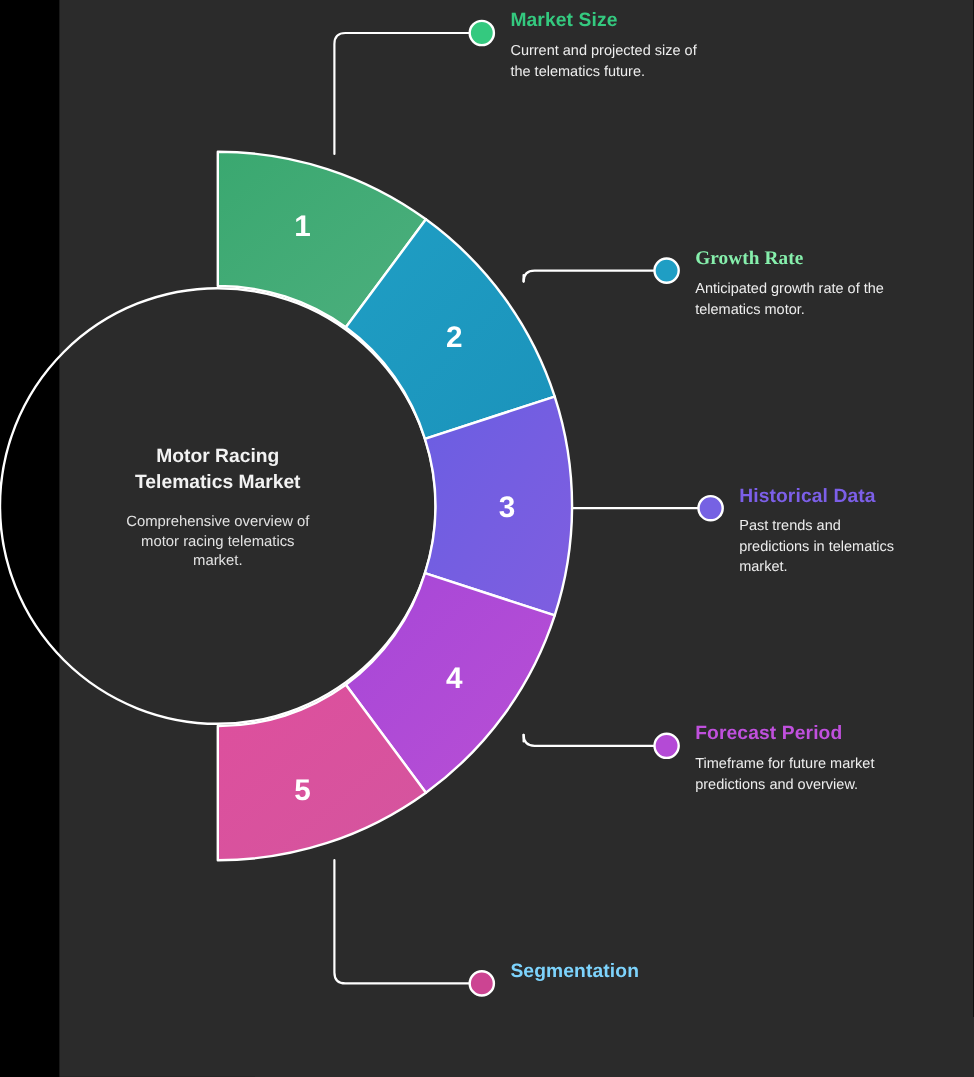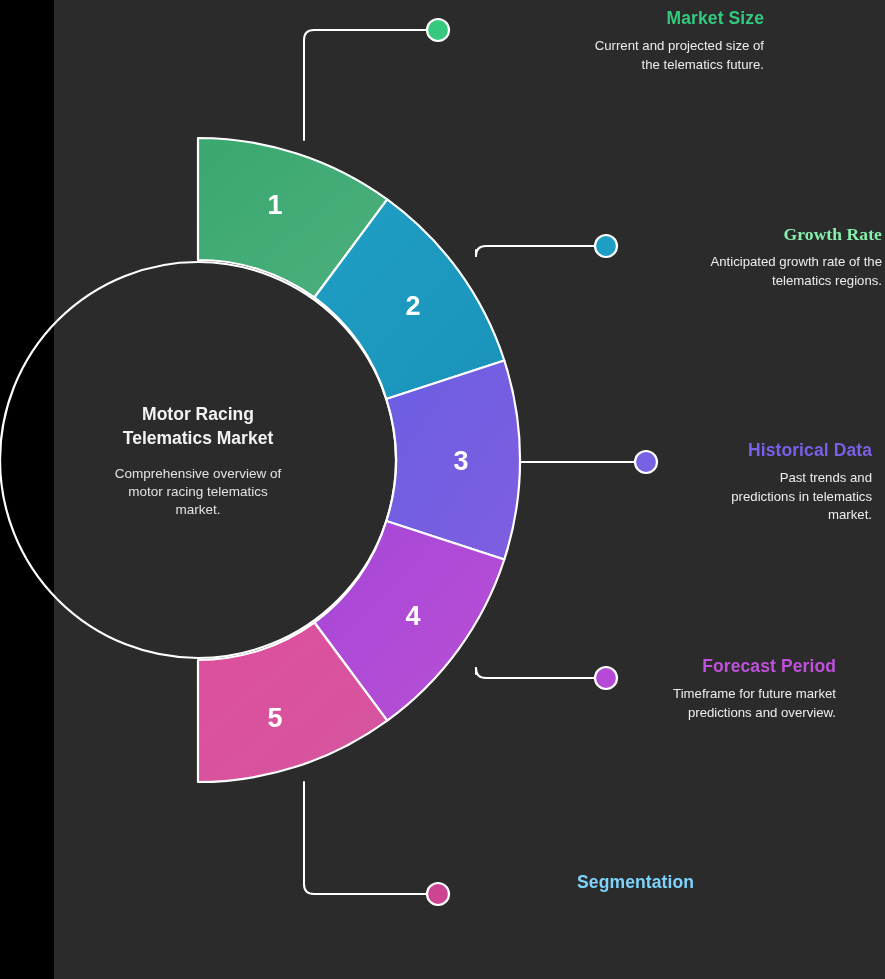--- a/index.html
+++ b/index.html
@@ -52,21 +52,20 @@
   }
   .hub-sub {
     font-family: "Liberation Sans", sans-serif;
     font-size: 13.5px;
     fill: #e2e2e2;
     text-anchor: middle;
   }
   
   .label-block {
     position: absolute;
-    text-align: right;
   }
   .label-title {
     font-size: 17.5px;
     font-weight: bold;
     line-height: 1.25;
     margin: 0 0 7px 0;
     letter-spacing: 0.1px;
   }
   .label-desc {
     font-size: 13.2px;
@@ -165,34 +164,34 @@
     <div class="label-desc">
       <div>Current and projected size of</div>
       <div>the telematics future.</div>
     </div>
   </div>
 
   <div class="label-block" style="left:632px; top:224px; width:250px;">
     <div class="label-title" style="color:#86efac;font-family:Liberation Serif, serif;">Growth Rate</div>
     <div class="label-desc">
       <div>Anticipated growth rate of the</div>
-      <div>telematics regions.</div>
+      <div>telematics motor.</div>
     </div>
   </div>
 
   <div class="label-block" style="left:672px; top:440px; width:200px;">
     <div class="label-title" style="color:#7c5fe8;">Historical Data</div>
     <div class="label-desc">
       <div>Past trends and</div>
       <div>predictions in telematics</div>
       <div>market.</div>
     </div>
   </div>
 
-  <div class="label-block" style="left:596px; top:656px; width:240px;">
+  <div class="label-block" style="left:632px; top:656px; width:240px;">
     <div class="label-title" style="color:#c050dd;">Forecast Period</div>
     <div class="label-desc">
       <div>Timeframe for future market</div>
       <div>predictions and overview.</div>
     </div>
   </div>
 
   <div class="label-block" style="left:464px; top:872px; width:230px;">
     <div class="label-title" style="color:#7dd3fc;">Segmentation</div>
   </div>

